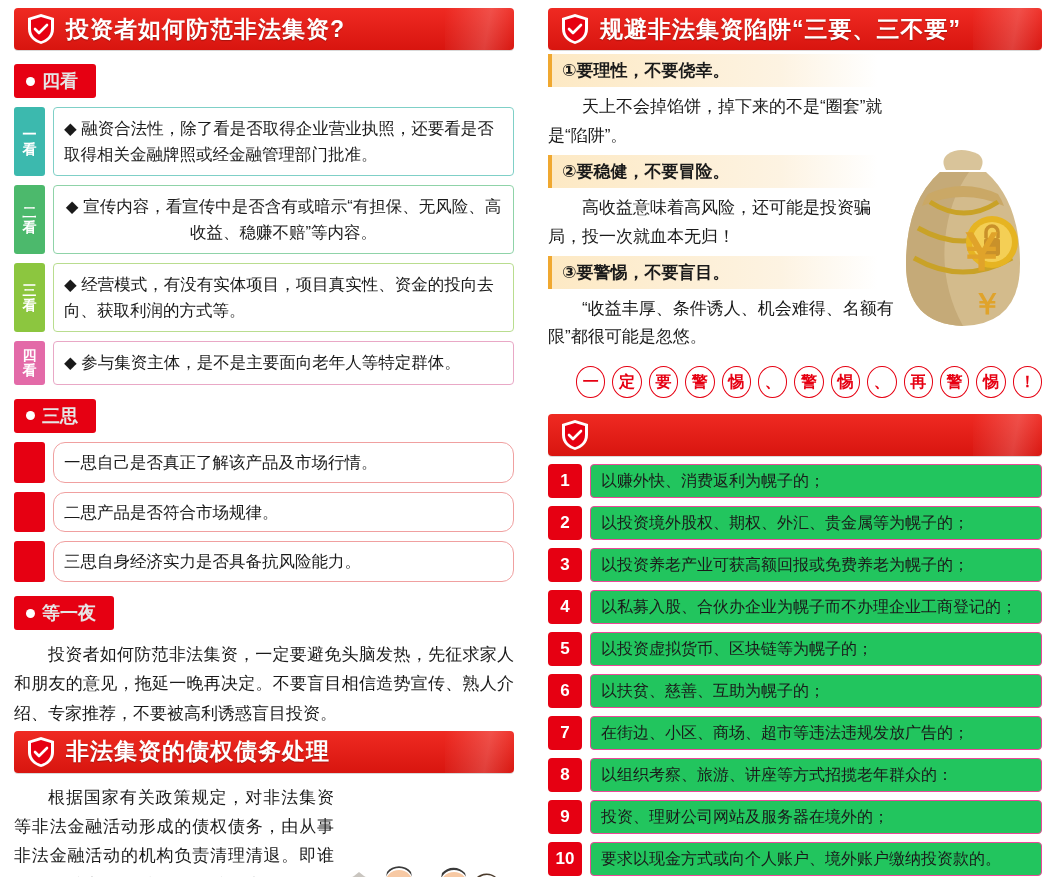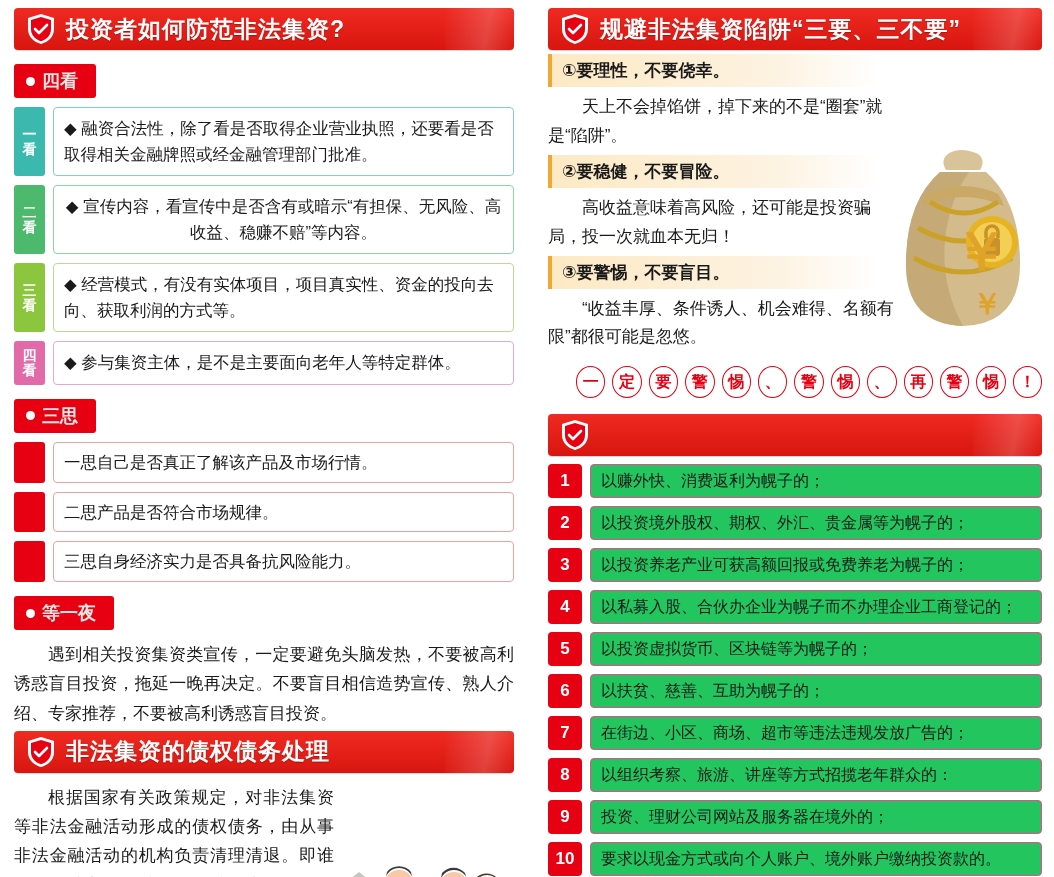--- a/index.html
+++ b/index.html
@@ -75,21 +75,21 @@
   .look-box.c2{border-color:#8fd3a8;text-align:center;}
   .look-box.c3{border-color:#b9dd8f;}
   .look-box.c4{border-color:#e9a8c6;}
 
   
   .think-row{display:flex;margin-top:9px;align-items:stretch;}
   .think-sq{
     width:31px;flex:0 0 31px;background:#e60012;border-radius:3px;margin-right:8px;
   }
   .think-box{
-    flex:1;border:1px solid #f0a0a0;border-radius:4px;
+    flex:1;border:1px solid #f0a0a0;border-radius:12px;
     padding:7px 10px;font-size:16.5px;line-height:1.5;background:#fff;
   }
 
   
   .para{
     font-size:17px;line-height:1.72;margin-top:10px;text-indent:2em;
     text-align:justify;
   }
 
   
@@ -205,21 +205,21 @@
     <div class="think-row">
       <div class="think-sq"></div>
       <div class="think-box">三思自身经济实力是否具备抗风险能力。</div>
     </div>
 
     <div class="tab-label">
       <span class="dot"></span>
       <span>等一夜</span>
     </div>
 
-    <div class="para">遇到相关投资集资类宣传，一定要避免头脑发热，不要被高利诱惑盲目投资，拖延一晚再决定。不要盲目相信造势宣传、熟人介绍、专家推荐，不要被高利诱惑盲目投资。</div>
+    <div class="para">投资者如何防范非法集资，一定要避免头脑发热，先征求家人和朋友的意见，拖延一晚再决定。不要盲目相信造势宣传、熟人介绍、专家推荐，不要被高利诱惑盲目投资。</div>
 
     <div class="banner" style="margin-top:3px;">
       <span class="shield">
         <svg width="30" height="32" viewBox="0 0 30 32">
           <path d="M15 1 L28 5 V16 C28 24 22 29 15 31 C8 29 2 24 2 16 V5 Z" fill="#ffffff"></path>
           <path d="M15 4 L25 7 V16 C25 22.5 20.5 26.6 15 28.3 C9.5 26.6 5 22.5 5 16 V7 Z" fill="#e60012"></path>
           <path d="M9 16 l4 4 l8 -8" stroke="#ffffff" stroke-width="2.6" fill="none" stroke-linecap="round" stroke-linejoin="round"></path>
         </svg>
       </span>
       <span class="btitle">非法集资的债权债务处理</span>

